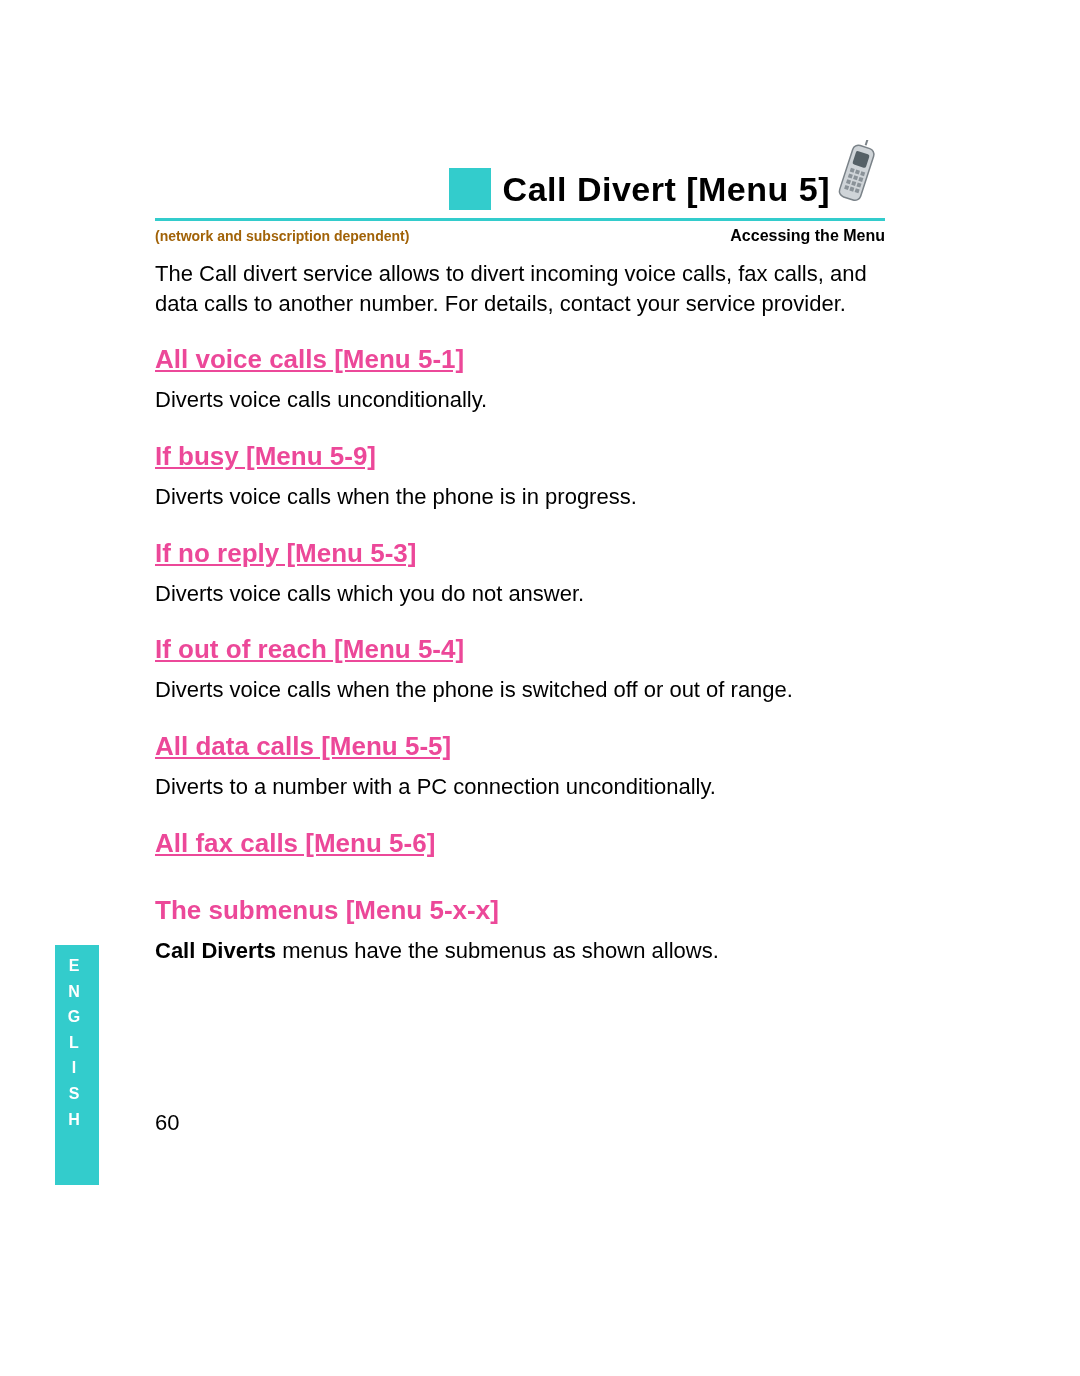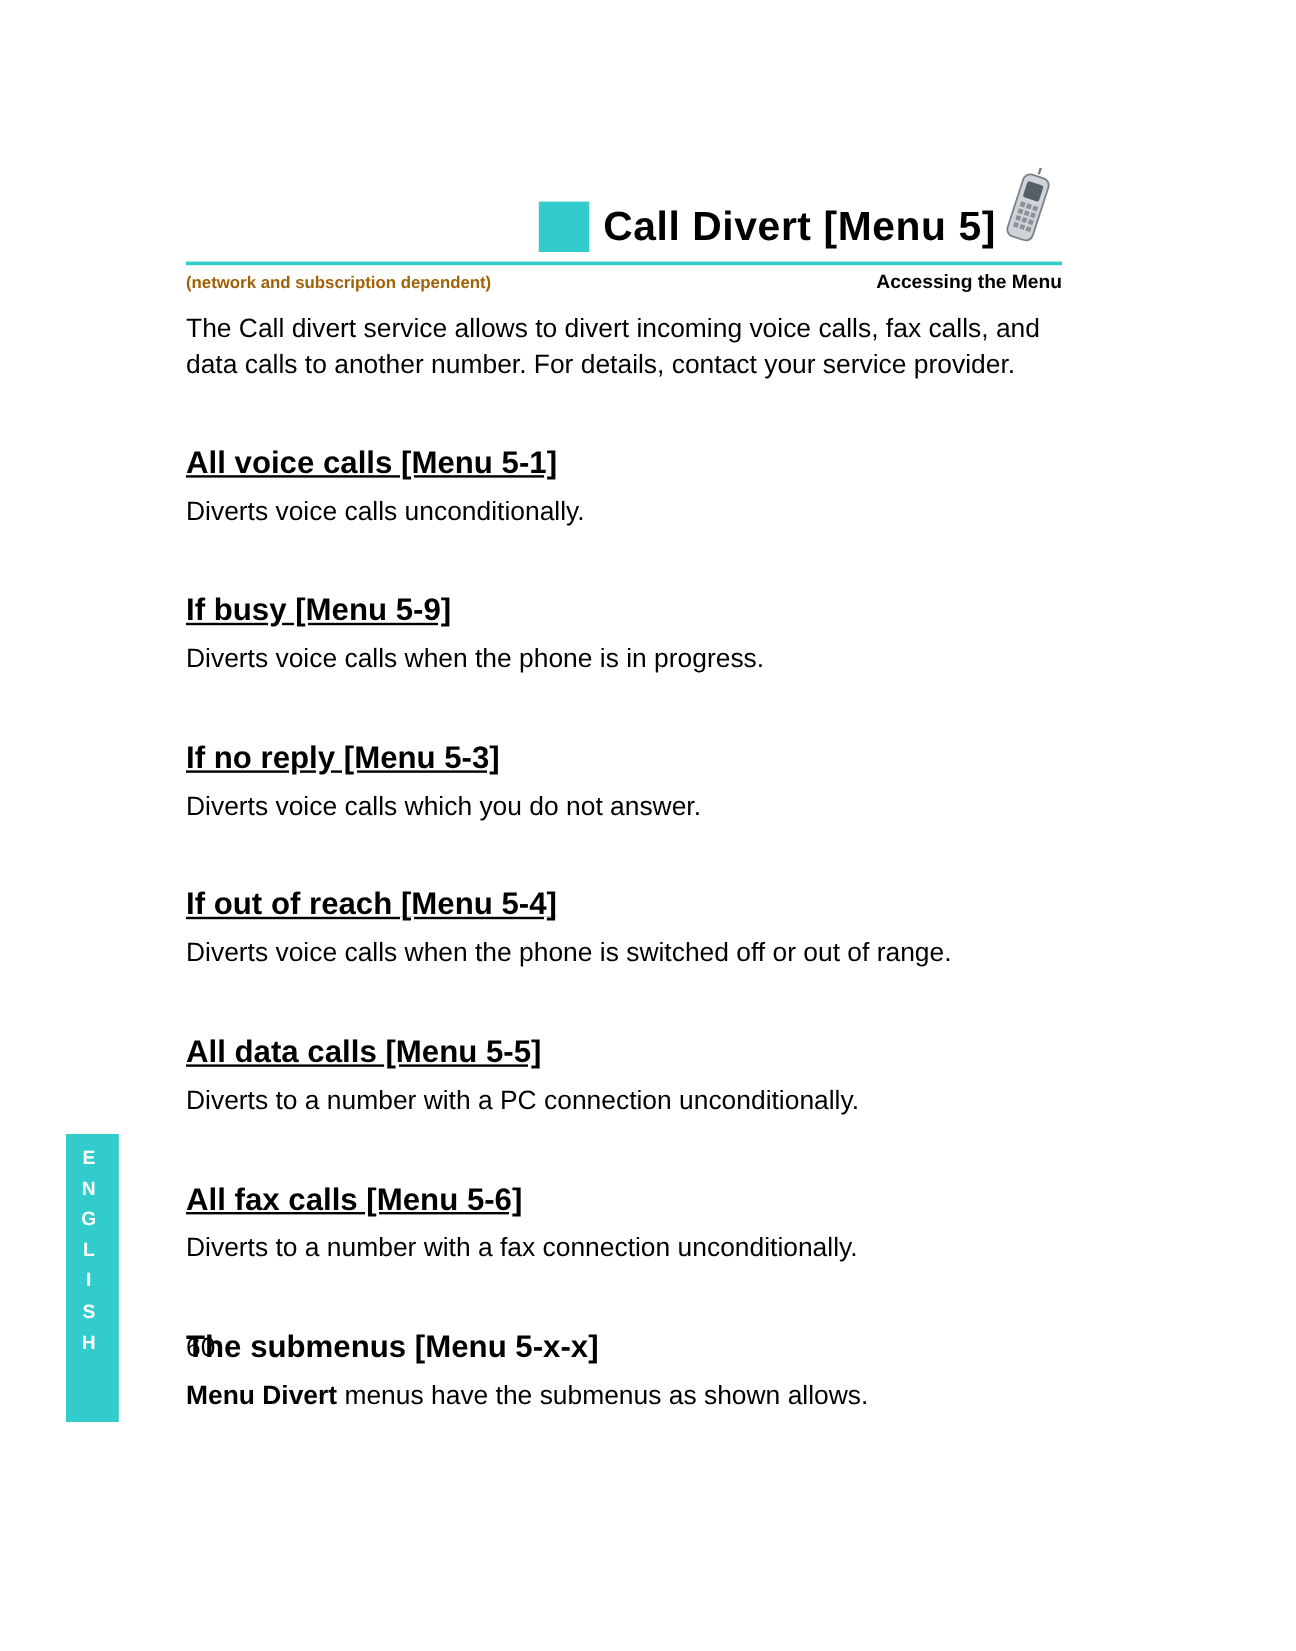--- a/index.html
+++ b/index.html
@@ -67,27 +67,26 @@
   }
   .intro {
     font-size: 22px;
     line-height: 1.35;
     margin-bottom: 26px;
   }
   .section {
     margin-bottom: 26px;
   }
   .section-heading {
-    color: #000000;
+    color: #ec4899;
     font-weight: bold;
     font-size: 26px;
     text-decoration: underline;
     margin-bottom: 10px;
     display: inline-block;
-    margin-top: 26px;
   }
   .section-heading.no-underline {
     text-decoration: none;
   }
   .section-body {
     font-size: 22px;
     line-height: 1.35;
   }
   .section-body .bold { font-weight: bold; }
   .side-tab {
@@ -180,27 +179,26 @@
     <p class="section-body">Diverts voice calls when the phone is switched off or out of range.</p>
   </div>
 
   <div class="section">
     <span class="section-heading">All data calls [Menu 5-5]</span>
     <p class="section-body">Diverts to a number with a PC connection unconditionally.</p>
   </div>
 
   <div class="section">
     <span class="section-heading">All fax calls [Menu 5-6]</span>
-    <p class="section-body">Diverts to a number with a fax connection unconditionally.</p>
   </div>
 
   <div class="section">
     <span class="section-heading no-underline">The submenus [Menu 5-x-x]</span>
     <p class="section-body">
-      <span class="bold">Menu Divert</span><span> menus have the submenus as shown allows.</span>
+      <span class="bold">Call Diverts</span><span> menus have the submenus as shown allows.</span>
     </p>
   </div>
 
 </div>
 
 <div class="side-tab">
   <div class="side-tab-text" id="side-tab-text">E<br>N<br>G<br>L<br>I<br>S<br>H</div>
 </div>
 
 <div class="page-number">60</div>

